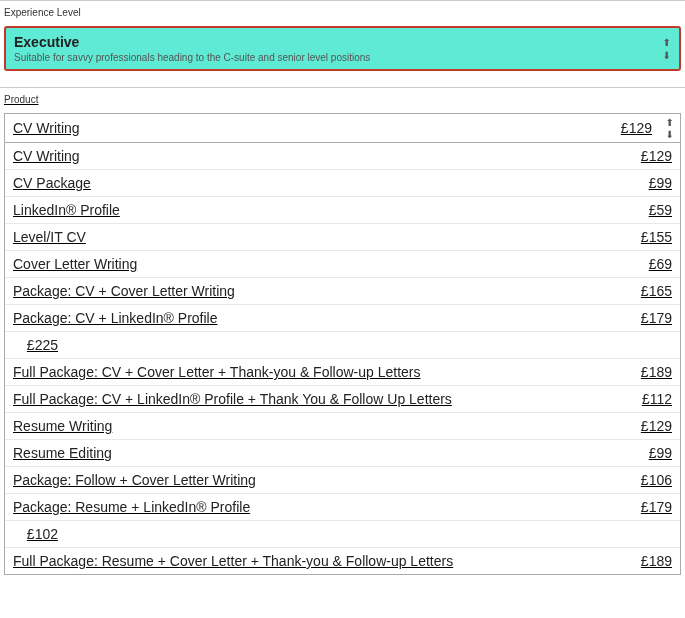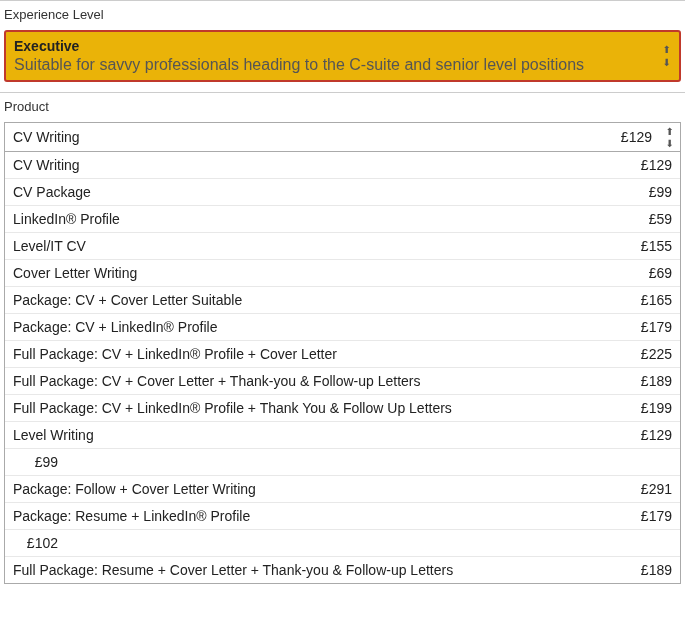--- a/index.html
+++ b/index.html
@@ -10,39 +10,39 @@
       font-size: 14px;
     }
     body {
       background: #fff;
       width: 685px;
       min-height: 618px;
       padding: 0;
     }
     .section-label {
       color: #333;
-      font-size: 13px;
+      font-size: 10px;
       padding: 6px 24px 4px 4px;
       border-top: 1px solid #ccc;
     }
     .experience-select-wrapper {
       border: 2px solid #c0392b;
       border-radius: 3px;
       margin: 4px 4px 8px 4px;
       padding: 6px 18px 6px 8px;
       position: relative;
-      background: #eab308;
+      background: #5eead4;
     }
     .experience-select-wrapper .exec-title {
       font-weight: bold;
       font-size: 14px;
       color: #222;
     }
     .experience-select-wrapper .exec-subtitle {
-      font-size: 16px;
+      font-size: 10px;
       color: #555;
       margin-top: 2px;
     }
     .dropdown-arrow {
       position: absolute;
       right: 8px;
       top: 50%;
       transform: translateY(-50%);
       display: flex;
       flex-direction: column;
@@ -54,21 +54,22 @@
       content: '⬆';
       font-size: 10px;
       color: #555;
     }
     .dropdown-arrow::after {
       content: '⬇';
       font-size: 10px;
       color: #555;
     }
     .product-section {
-      margin-top: 10px;
+      margin-top: 16px;
+      text-decoration: underline;
     }
     .product-header {
       display: flex;
       align-items: center;
       justify-content: space-between;
       border: 1px solid #aaa;
       margin: 4px 4px 0 4px;
       padding: 6px 8px;
       background: #fff;
       position: relative;
@@ -164,49 +165,49 @@
       </div>
       <div class="product-row">
         <span class="product-name">Level/IT CV</span>
         <span class="product-price">£155</span>
       </div>
       <div class="product-row">
         <span class="product-name">Cover Letter Writing</span>
         <span class="product-price">£69</span>
       </div>
       <div class="product-row">
-        <span class="product-name">Package: CV + Cover Letter Suitable</span>
+        <span class="product-name">Package: CV + Cover Letter Writing</span>
         <span class="product-price">£165</span>
       </div>
       <div class="product-row">
         <span class="product-name">Package: CV + LinkedIn® Profile</span>
         <span class="product-price">£179</span>
       </div>
       <div class="product-row">
-        <span class="product-name">Full Package: CV + LinkedIn® Profile + Cover Letter</span>
         <span class="product-price">£225</span>
       </div>
       <div class="product-row">
         <span class="product-name">Full Package: CV + Cover Letter + Thank-you &amp; Follow-up Letters</span>
         <span class="product-price">£189</span>
       </div>
       <div class="product-row">
         <span class="product-name">Full Package: CV + LinkedIn® Profile + Thank You &amp; Follow Up Letters</span>
-        <span class="product-price">£199</span>
-      </div>
-      <div class="product-row">
-        <span class="product-name">Level Writing</span>
+        <span class="product-price">£112</span>
+      </div>
+      <div class="product-row">
+        <span class="product-name">Resume Writing</span>
         <span class="product-price">£129</span>
       </div>
       <div class="product-row">
+        <span class="product-name">Resume Editing</span>
         <span class="product-price">£99</span>
       </div>
       <div class="product-row">
         <span class="product-name">Package: Follow + Cover Letter Writing</span>
-        <span class="product-price">£291</span>
+        <span class="product-price">£106</span>
       </div>
       <div class="product-row">
         <span class="product-name">Package: Resume + LinkedIn® Profile</span>
         <span class="product-price">£179</span>
       </div>
       <div class="product-row">
         <span class="product-price">£102</span>
       </div>
       <div class="product-row">
         <span class="product-name">Full Package: Resume + Cover Letter + Thank-you &amp; Follow-up Letters</span>

